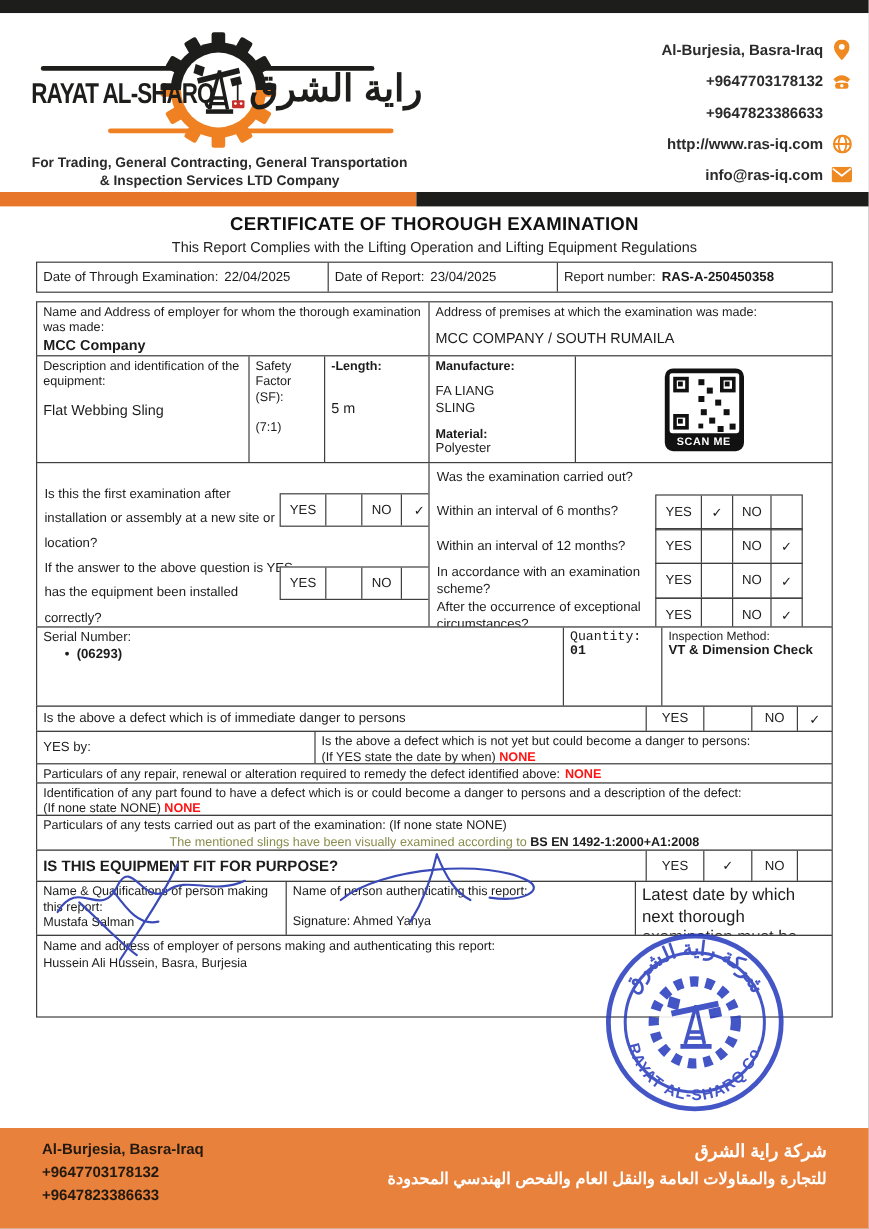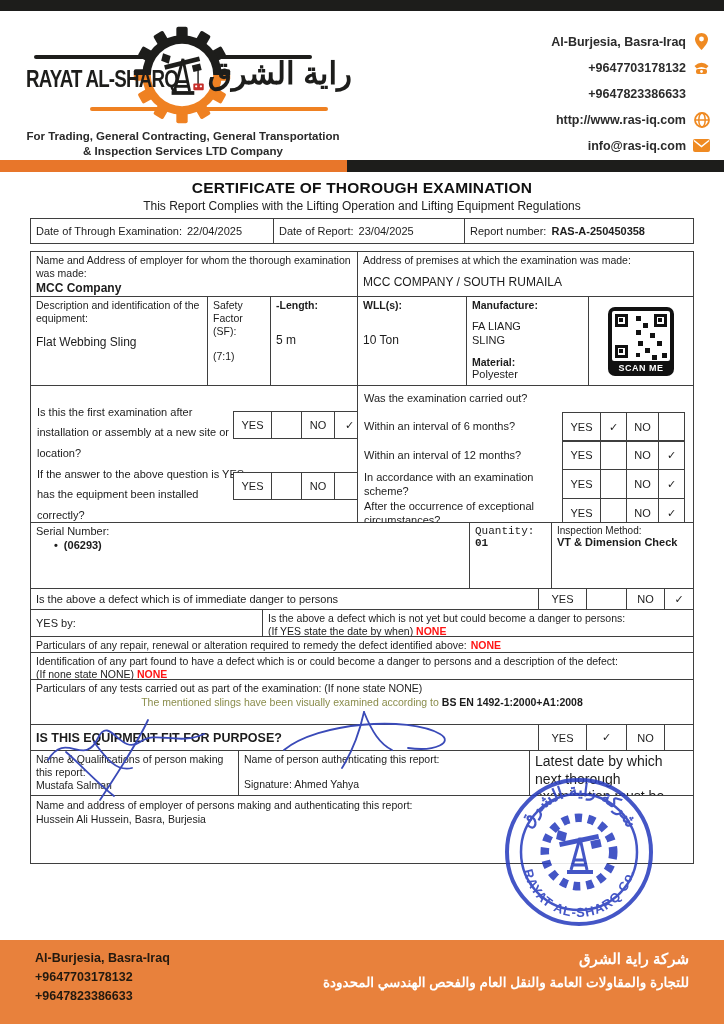--- a/index.html
+++ b/index.html
@@ -70,21 +70,21 @@
   .row-questions { height:138px; }
   .qleft { width:326px; position:relative; padding:0; }
   .qright { flex:1; position:relative; padding:0; }
   .qtext { position:absolute; left:6px; font-size:11px; line-height:1.85; }
   .qtable { position:absolute; display:flex; border:1px solid #3f3f3f; background:#fff; }
   .qc { width:30px; height:26px; display:flex; align-items:center; justify-content:center;
         border-left:1px solid #3f3f3f; font-size:11px; }
   .qc:first-child { border-left:none; width:37px; }
   .qc.no { width:33px; }
   .qhdr { position:absolute; left:6px; top:6px; font-size:11px; }
-  .qrow { position:absolute; left:6px; right:8px; display:flex; align-items:center; }
+  .qrow { position:absolute; left:6px; right:24px; display:flex; align-items:center; }
   .qrow .qrtext { flex:1; font-size:11px; line-height:1.2; padding-right:4px; }
   .qrow .qtable2 { display:flex; border:1px solid #3f3f3f; }
   .qc2 { width:26px; height:28px; display:flex; align-items:center; justify-content:center;
          border-left:1px solid #3f3f3f; font-size:11px; }
   .qc2:first-child { border-left:none; width:37px; }
   .qc2.no { width:32px; }
 
   
   .row-serial { height:67px; }
   .serial-main { flex:1; }
@@ -99,21 +99,21 @@
   .ckc { width:40px; display:flex; align-items:center; justify-content:center;
          border-left:1px solid #3f3f3f; font-size:11px; }
   .ckc.yes { width:48px; } .ckc.chk { width:40px; } .ckc.no { width:38px; } .ckc.last { width:29px; }
   .row-defect1 { height:22px; }
   .row-defect2 { height:28px; }
   .row-defect2 .dleft { flex:1; font-size:10.5px; line-height:1.25; }
   .row-defect2 .dright { width:231px; font-size:11px; display:flex; align-items:center; }
   .row-repair { height:17px; align-items:center; }
   .row-repair .tc { display:flex; align-items:flex-end; gap:4px; width:100%; font-size:10.5px; }
   .row-ident { height:28px; }
-  .row-tests { height:46px; }
+  .row-tests { height:30px; }
   .tests-line2 { text-align:center; font-size:10.5px; }
   .row-fit { height:27px; }
   .row-fit .fit-q { font-size:12.5px; font-weight:bold; }
 
   
   .row-sign { height:46px; }
   .sc1 { width:207px; font-size:10.5px; line-height:1.25; }
   .sc2 { width:291px; font-size:10.5px; line-height:1.25; }
   .sc3 { flex:1; font-size:14px; line-height:1.25; }
   .row-bottom { height:69px; }
@@ -284,24 +284,20 @@
         <div class="val12" style="margin-top:10px">Flat Webbing Sling</div>
       </div>
       <div class="tc" style="width:63px">
         <div class="lbl">Safety Factor (SF):</div>
         <div style="margin-top:12px">(7:1)</div>
       </div>
       <div class="tc" style="width:87px">
         <div class="bold">-Length:</div>
         <div class="val12" style="margin-top:22px">5 m</div>
       </div>
-      <div class="tc" style="width:109px">
-        <div class="bold">WLL(s):</div>
-        <div class="val12" style="margin-top:22px">10 Ton</div>
-      </div>
       <div class="tc" style="width:122px">
         <div class="bold">Manufacture:</div>
         <div style="margin-top:8px; font-size:11px; width:60px; line-height:1.3">FA LIANG SLING</div>
         <div class="bold" style="margin-top:8px">Material:</div>
         <div style="font-size:11px">Polyester</div>
       </div>
       <div class="tc qr-cell" style="flex:1">
         <div class="qr-frame">
           <div class="qr-body">
             <div class="finder f1">

